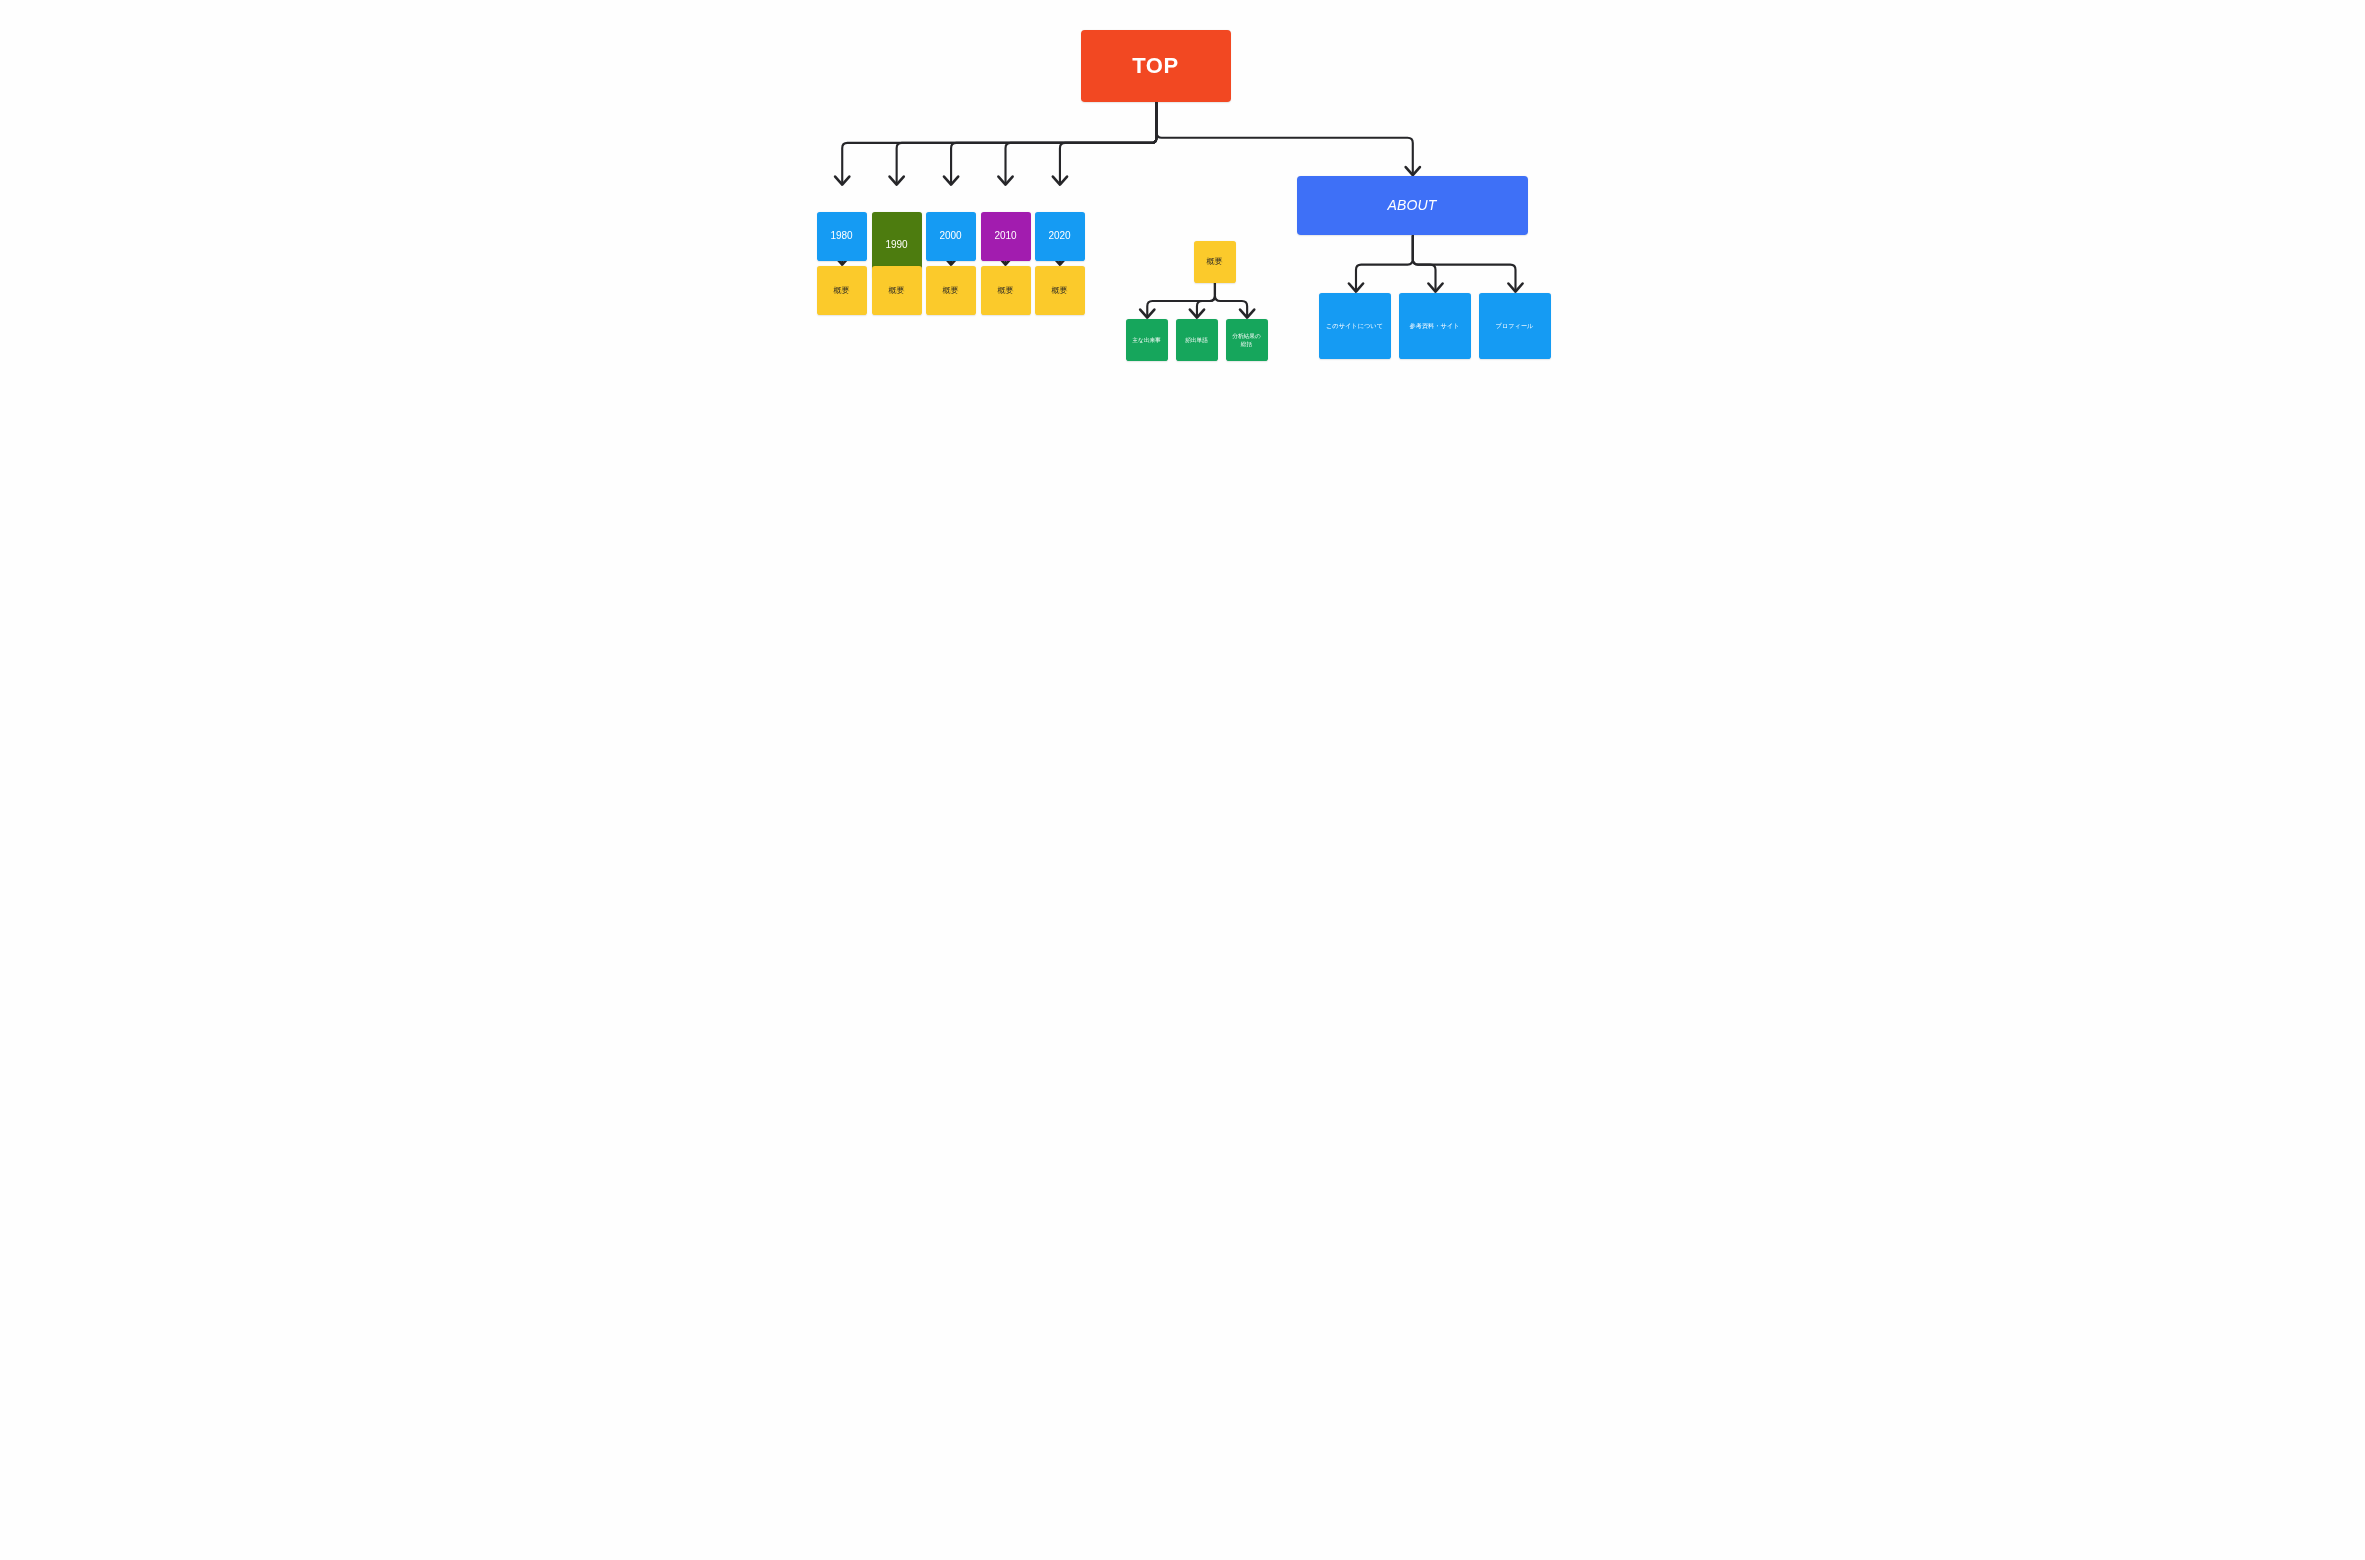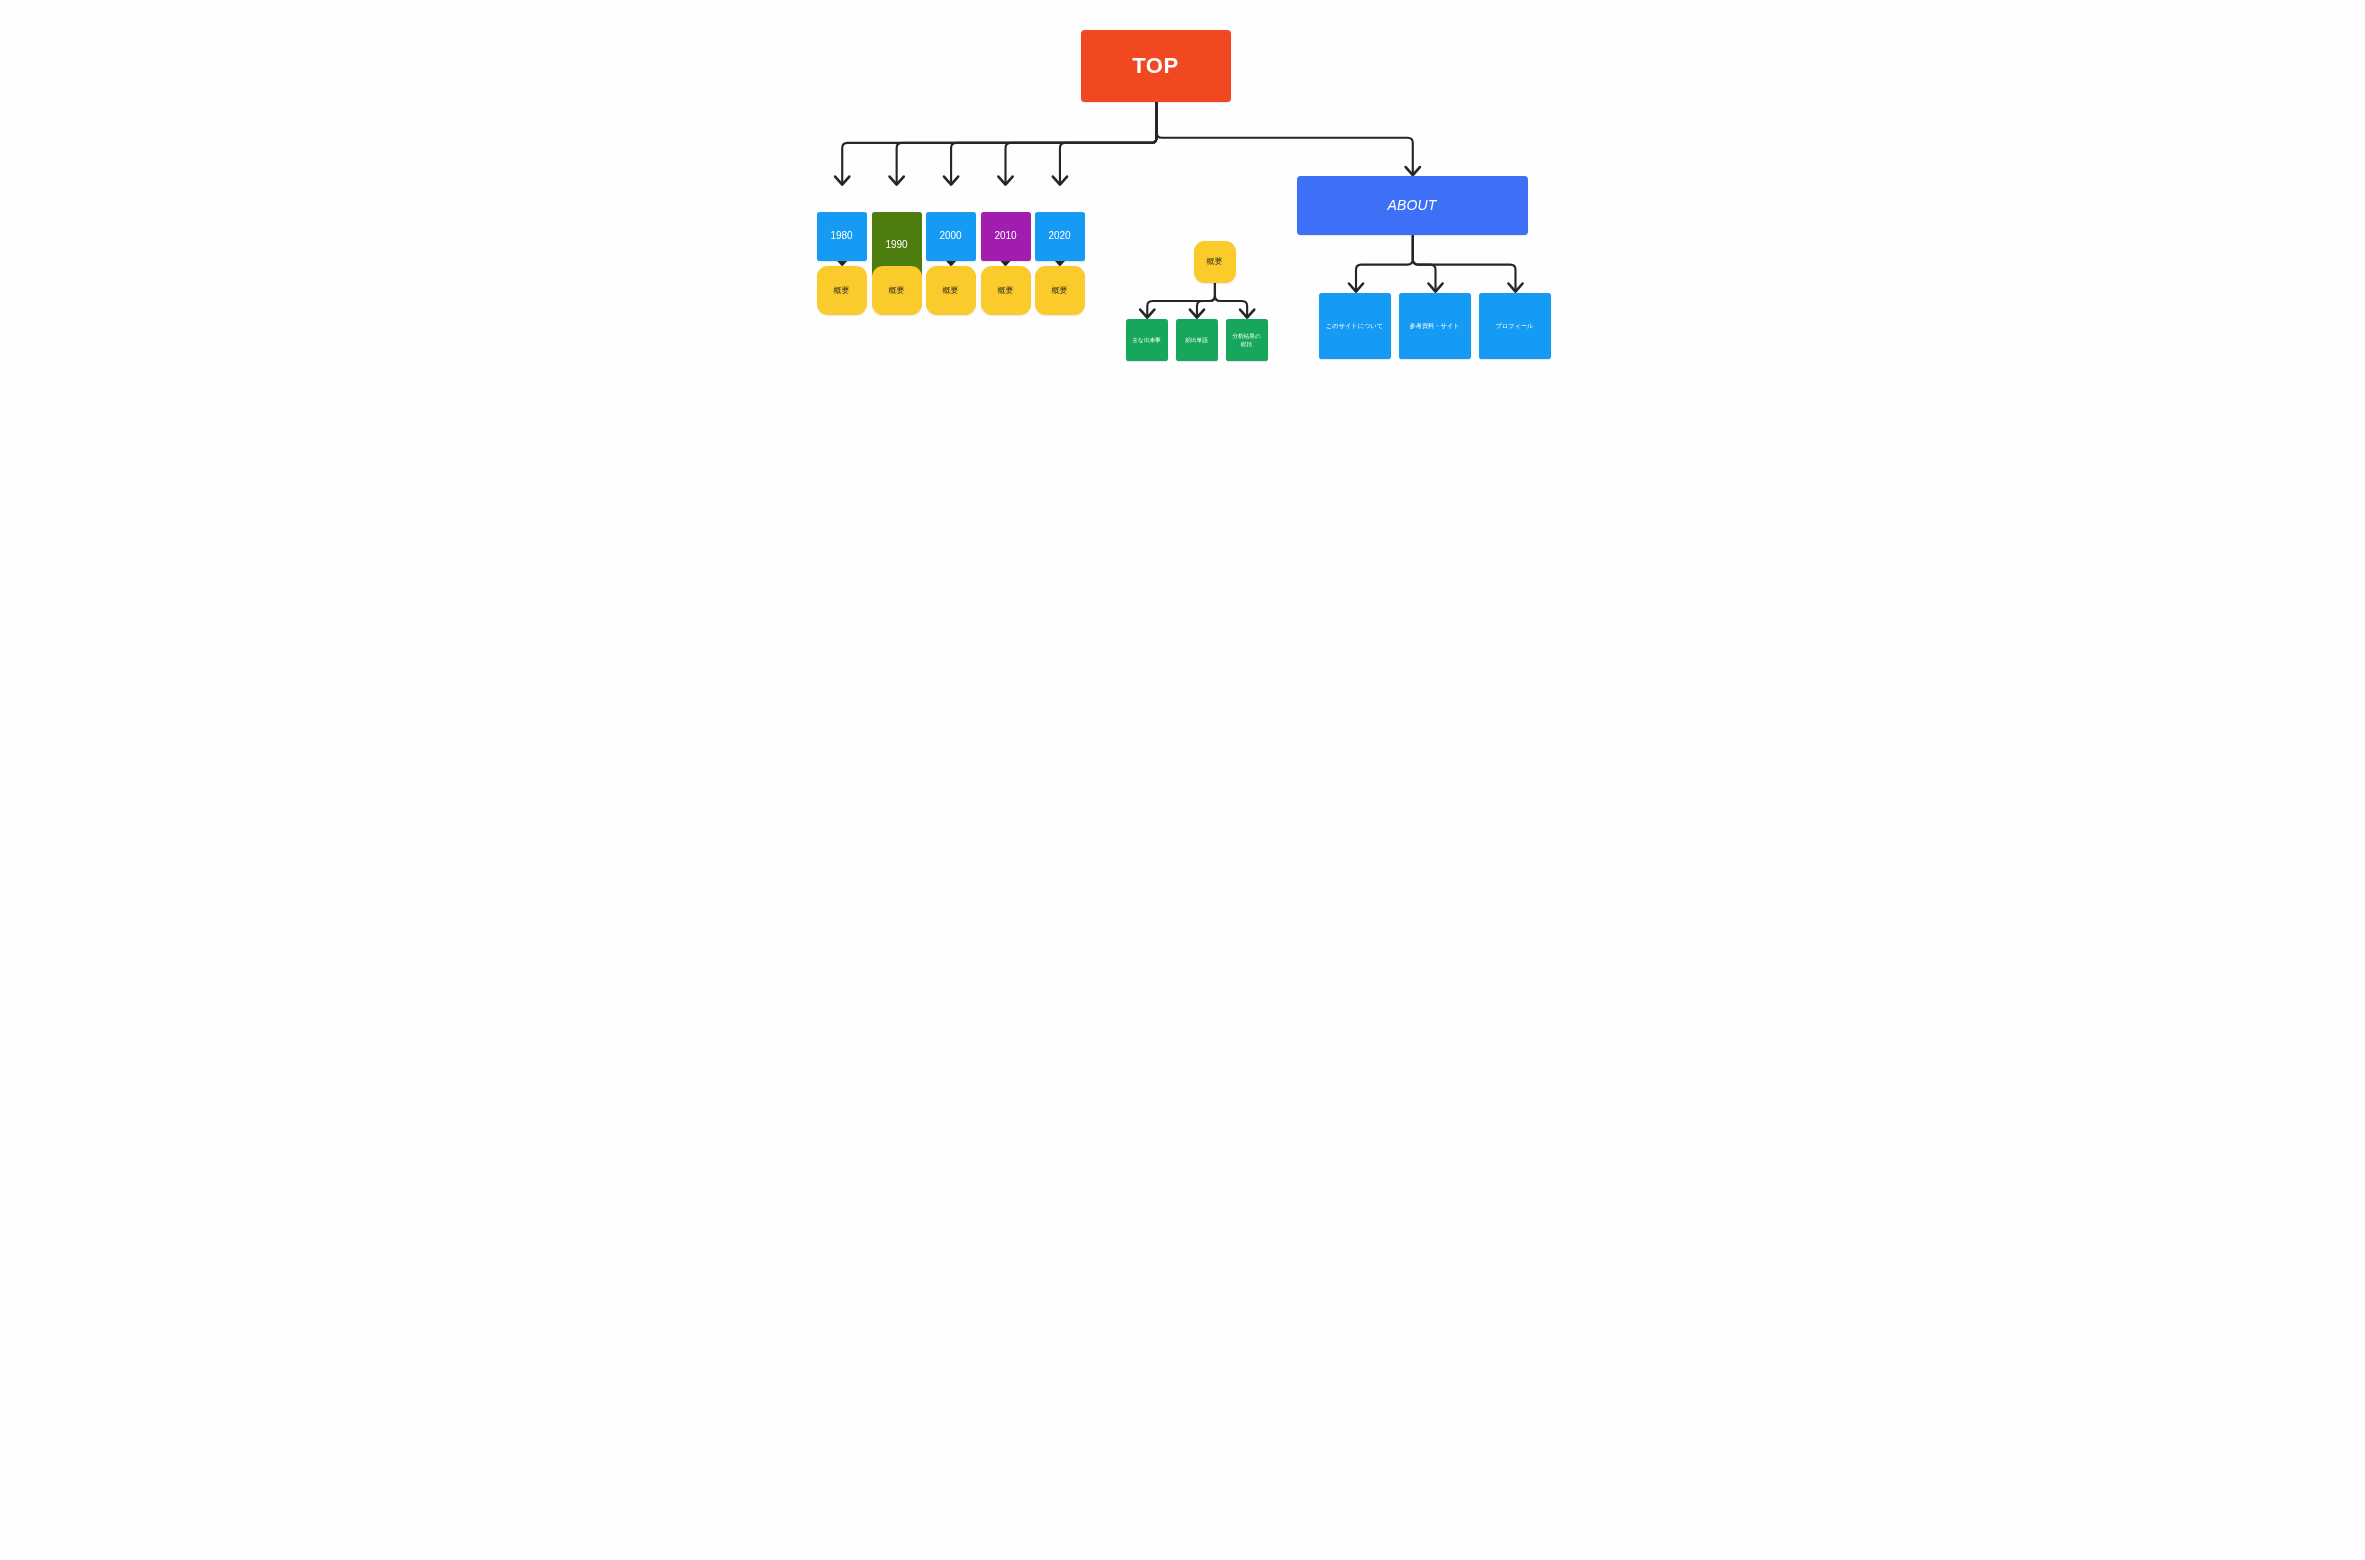--- a/index.html
+++ b/index.html
@@ -63,21 +63,20 @@
   .node-decade{
     color:#FFFFFF;
     font-size:10px;
     font-weight:400;
     margin-top:26px;
   }
   .node-summary{
     color:#332F25;
     font-size:8px;
     font-weight:400;
-    border-radius:11px;
   }
   .node-green{
     color:#FFFFFF;
     font-size:5.7px;
     font-weight:400;
     padding:0 4.3px;
   }
   .node-about-child{
     color:#FFFFFF;
     font-size:6.2px;

